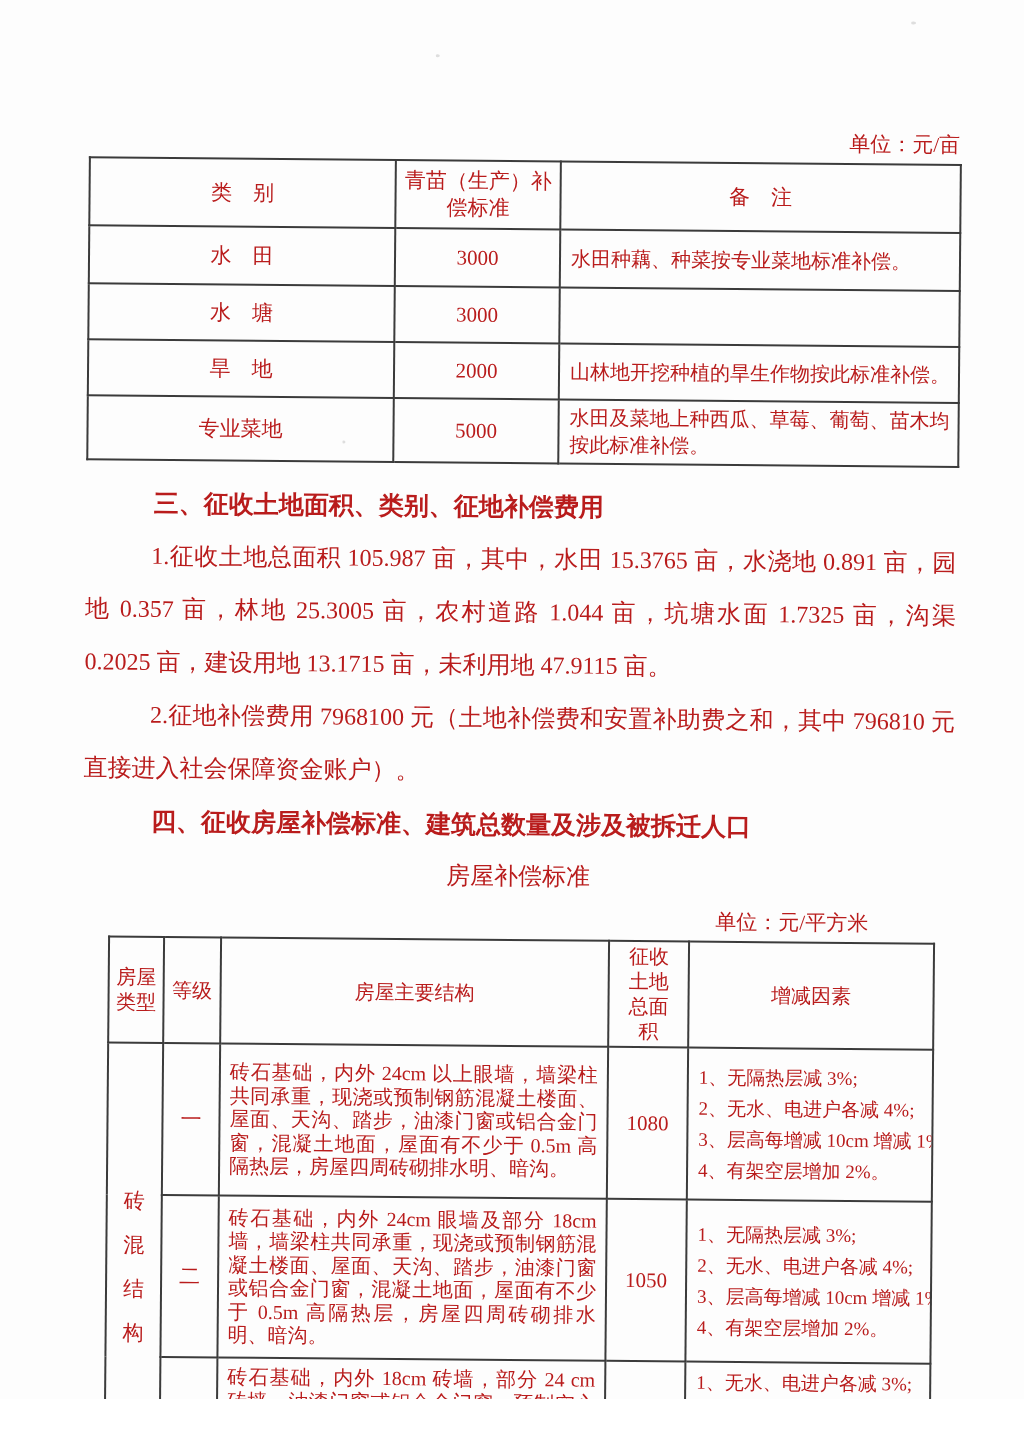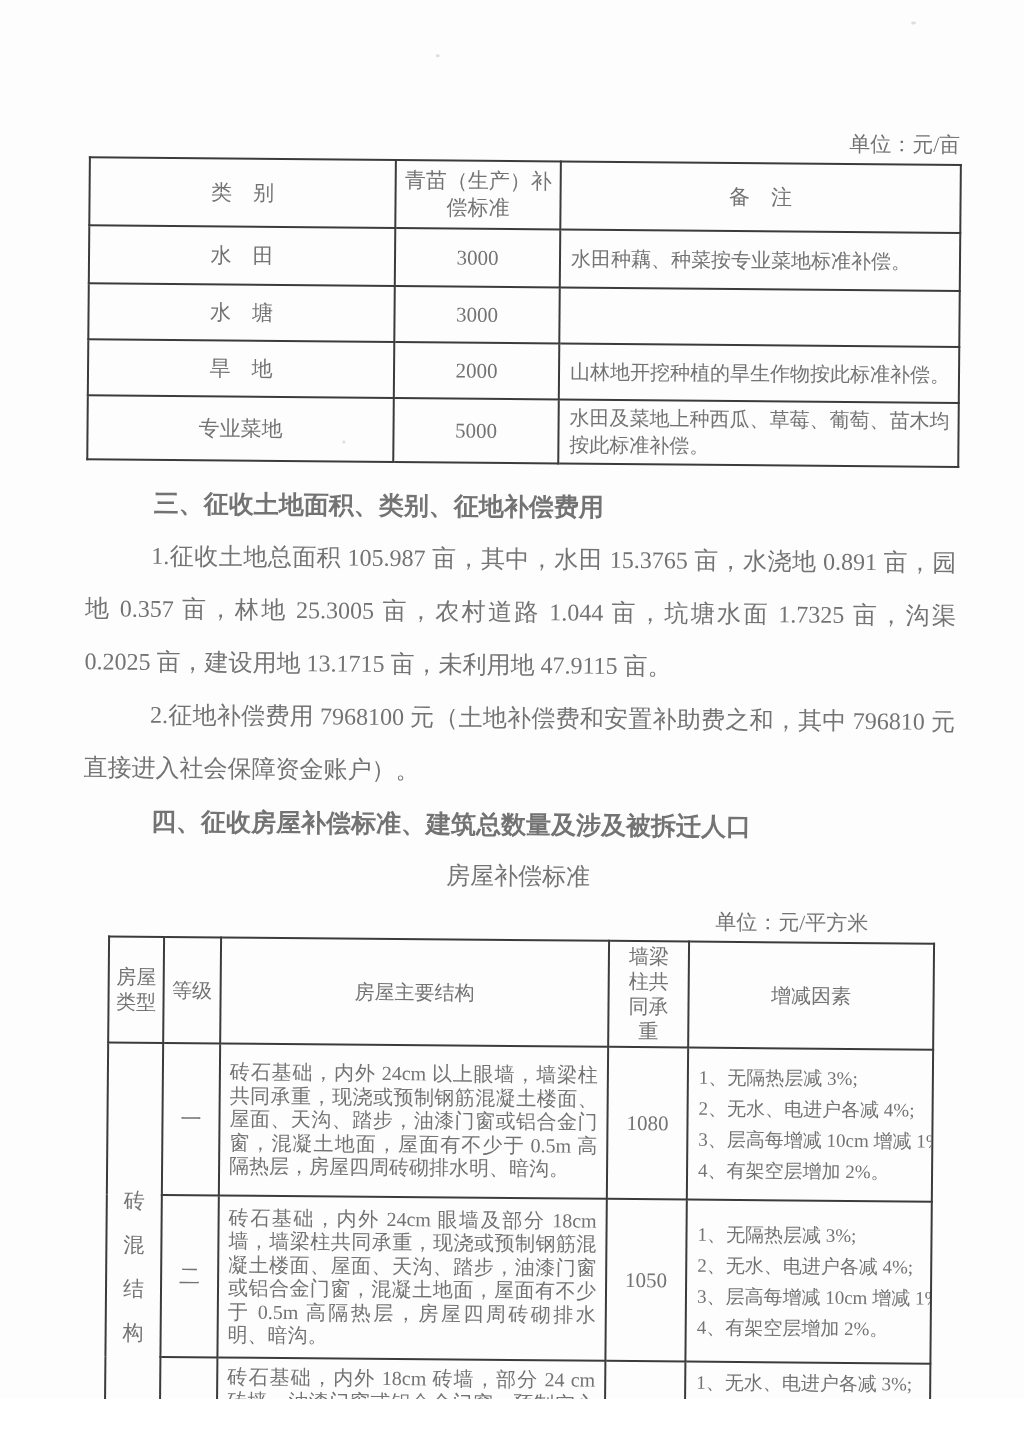--- a/index.html
+++ b/index.html
@@ -1,20 +1,20 @@
 <!DOCTYPE html>
 <html><head>
 <meta charset="utf-8">
 <style>
   html,body { margin:0; padding:0; background:#ffffff; }
   .page {
     position:relative; width:1024px; height:1399px; background:#fdfdfd;
     overflow:hidden;
     font-family:"Liberation Serif","DejaVu Serif",serif;
-    color:#737373;
+    color:#b91c1c;
   }
   .sheet { position:absolute; left:0; top:0; width:1024px;
     transform:rotate(0.5deg); transform-origin:512px 720px; }
 
   .unit { width:871px; margin-left:84px; text-align:right;
     font-size:21px; line-height:26px; }
   .unit1 { margin-top:128px; margin-bottom:6px; }
   .unit2 { padding-right:85px; box-sizing:border-box; margin-top:6px; margin-bottom:6px; }
 
   table { border-collapse:collapse; table-layout:fixed; }
@@ -117,21 +117,21 @@
           <col style="width:57px">
           <col style="width:388px">
           <col style="width:80px">
           <col style="width:245px">
         </colgroup>
       <tbody>
           <tr class="hdr">
         <td class="h-type">房屋类型</td>
         <td>等级</td>
         <td>房屋主要结构</td>
-        <td class="h-std">墙梁柱共同承重</td>
+        <td class="h-std">征收土地总面积</td>
         <td>增减因素</td>
       </tr>
       <tr class="r1">
         <td class="c-type" rowspan="3">
           <div class="vert-label">砖混结构</div>
         </td>
         <td class="c-grade">一</td>
         <td class="c-struct">砖石基础，内外 24cm 以上眼墙，墙梁柱共同承重，现浇或预制钢筋混凝土楼面、屋面、天沟、踏步，油漆门窗或铝合金门窗，混凝土地面，屋面有不少于 0.5m 高隔热层，房屋四周砖砌排水明、暗沟。</td>
         <td class="c-std">1080</td>
         <td class="c-fact">

